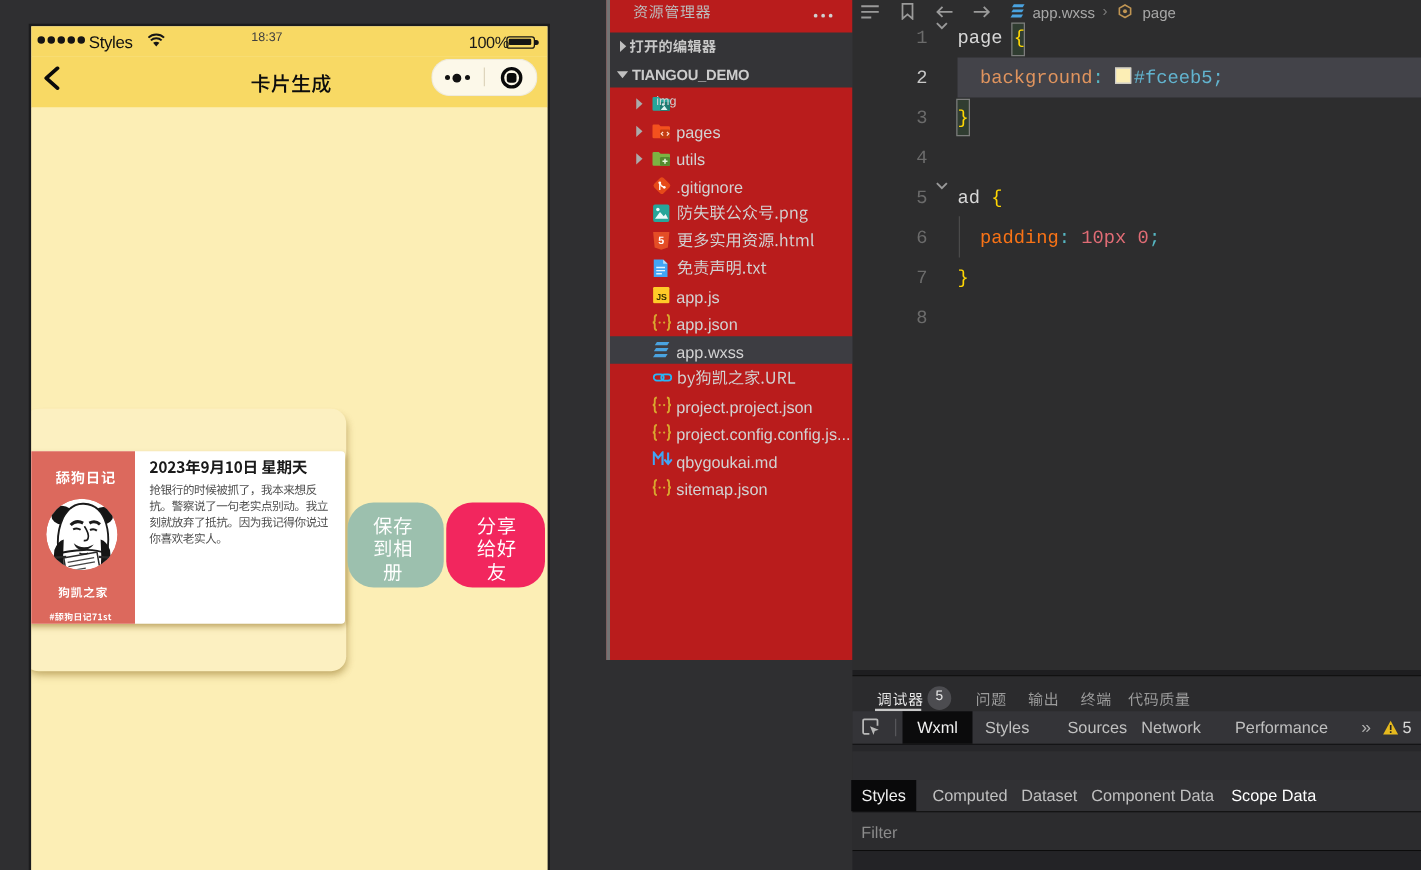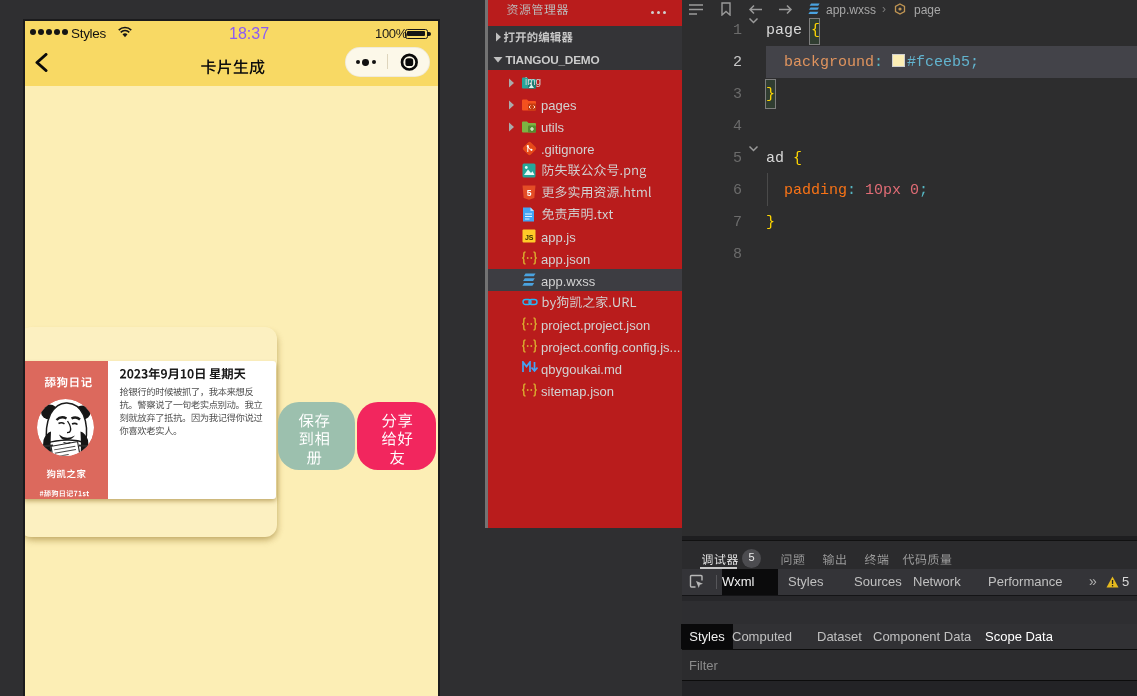--- a/index.html
+++ b/index.html
@@ -25,21 +25,21 @@
       <span style="position:absolute;left:12.9px;top:7.5px;width:6.6px;height:6.6px;border-radius:50%;background:#151515"></span>
       <span style="position:absolute;left:20.9px;top:7.5px;width:6.6px;height:6.6px;border-radius:50%;background:#151515"></span>
       <span style="position:absolute;left:28.9px;top:7.5px;width:6.6px;height:6.6px;border-radius:50%;background:#151515"></span>
       <span style="position:absolute;left:36.9px;top:7.5px;width:6.6px;height:6.6px;border-radius:50%;background:#151515"></span>
 <div class="ab" style="left:46px;top:4.5px;font-size:13.5px;color:#111;letter-spacing:-0.3px">Styles</div>
 <svg class="ab" style="left:93px;top:5px" width="14" height="13" viewBox="0 0 15 13">
 <path d="M7.5 11.6 L4.8 8.4 A4.6 4.6 0 0 1 10.2 8.4 Z" fill="#151515"></path>
 <path d="M2.9 6.3 A6.6 6.6 0 0 1 12.1 6.3" stroke="#151515" stroke-width="1.7" fill="none"></path>
 <path d="M0.8 3.9 A9.6 9.6 0 0 1 14.2 3.9" stroke="#151515" stroke-width="1.7" fill="none"></path>
 </svg>
-<div class="ab" style="left:204px;top:4px;font-size:16px;color:#8b5cf6">18:37</div>
+<div class="ab" style="left:176px;top:4px;font-size:10px;color:#404040">18:37</div>
 <div class="ab" style="left:350px;top:4.5px;font-size:13px;color:#1a1a1a;letter-spacing:-0.3px">100%</div>
 <div class="ab" style="left:379.5px;top:7.6px;width:23px;height:10px;border:1.6px solid #151515;border-radius:2.5px"></div>
 <div class="ab" style="left:382px;top:10.1px;width:18px;height:5px;background:#151515;border-radius:1px"></div>
 <div class="ab" style="left:403.2px;top:10.6px;width:2.6px;height:4px;background:#151515;border-radius:0 2px 2px 0"></div>
 <svg class="ab" style="left:9px;top:32px" width="15" height="19" viewBox="0 0 15 19">
         <polyline points="12,1.5 3,9.5 12,17.5" stroke="#0a0a0a" stroke-width="3" fill="none" stroke-linecap="round" stroke-linejoin="round"></polyline>
       </svg>
 <svg style="position:absolute;left:174.6px;top:35.5px;width:66.3px;height:21.1px;overflow:visible;" viewBox="0 0 66.3 21.1">
         <path fill="#0d0d0d" d="M7.3 2.4V8.2H1.2V9.7H7.3V17.3H8.9V12.4C10.6 13.1 13.0 14.2 14.2 14.8L15.0 13.5C13.8 12.8 11.3 11.9 9.7 11.3L8.9 12.4V9.7H15.7V8.2H8.9V6.0H14.1V4.5H8.9V2.4Z M19.4 2.8V8.2C19.4 11.0 19.2 13.9 17.2 16.1C17.5 16.4 18.1 17.0 18.3 17.4C19.8 15.8 20.4 13.9 20.7 12.0H27.2V17.3H28.9V10.4H20.9C21.0 9.7 21.0 8.9 21.0 8.2V8.1H31.1V6.5H26.9V2.5H25.3V6.5H21.0V2.8Z M36.5 2.7C35.9 4.9 34.8 7.1 33.5 8.5C33.9 8.7 34.6 9.2 34.9 9.4C35.5 8.8 36.0 7.9 36.5 6.9H40.1V10.2H35.5V11.6H40.1V15.3H33.7V16.8H48.1V15.3H41.7V11.6H46.7V10.2H41.7V6.9H47.3V5.5H41.7V2.4H40.1V5.5H37.2C37.5 4.7 37.8 3.9 38.0 3.0Z M57.5 2.5C57.5 3.3 57.6 4.2 57.6 5.0H51.0V9.6C51.0 11.7 50.8 14.5 49.5 16.4C49.9 16.6 50.6 17.1 50.8 17.4C52.3 15.4 52.5 12.2 52.5 9.8H55.1C55.1 12.3 55.0 13.2 54.8 13.4C54.7 13.6 54.5 13.6 54.3 13.6C54.0 13.6 53.4 13.6 52.7 13.5C53.0 13.9 53.1 14.5 53.1 15.0C53.9 15.0 54.6 15.0 55.0 14.9C55.5 14.9 55.8 14.8 56.1 14.4C56.4 14.0 56.5 12.6 56.6 9.1C56.6 8.9 56.6 8.4 56.6 8.4H52.5V6.5H57.7C57.9 9.0 58.3 11.3 58.9 13.2C57.9 14.3 56.7 15.3 55.3 16.0C55.7 16.3 56.2 16.9 56.4 17.2C57.6 16.6 58.6 15.7 59.5 14.8C60.2 16.3 61.2 17.2 62.3 17.2C63.7 17.2 64.2 16.4 64.5 13.6C64.1 13.4 63.5 13.1 63.2 12.7C63.1 14.8 62.9 15.6 62.5 15.6C61.8 15.6 61.1 14.8 60.6 13.4C61.8 11.9 62.7 10.0 63.4 8.0L61.9 7.6C61.4 9.1 60.8 10.4 60.1 11.6C59.7 10.2 59.4 8.4 59.3 6.5H64.3V5.0H62.7L63.4 4.2C62.8 3.6 61.6 2.9 60.7 2.4L59.8 3.3C60.6 3.8 61.7 4.5 62.3 5.0H59.2C59.1 4.2 59.1 3.3 59.1 2.5Z"></path>
       </svg>
@@ -330,39 +330,39 @@
     <svg style="position:absolute;left:220.0px;top:11.5px;width:51.5px;height:15.8px;overflow:visible;" viewBox="0 0 51.5 15.8">
       <path fill="#9b9b9b" d="M9.0 2.6C9.7 3.2 10.6 4.0 11.0 4.5L11.7 4.1C11.3 3.5 10.4 2.7 9.7 2.1ZM7.0 2.0C7.1 3.3 7.2 4.5 7.3 5.6L4.3 6.0L4.5 6.8L7.4 6.5C7.8 10.2 8.8 12.8 10.8 12.9C11.4 12.9 11.9 12.3 12.2 10.2C12.0 10.2 11.6 9.9 11.4 9.8C11.3 11.1 11.1 11.9 10.7 11.8C9.5 11.7 8.7 9.6 8.3 6.4L11.9 5.9L11.8 5.1L8.2 5.5C8.0 4.4 8.0 3.3 7.9 2.0ZM4.2 2.0C3.4 3.9 2.1 5.7 0.7 6.9C0.9 7.1 1.1 7.6 1.2 7.8C1.8 7.3 2.3 6.7 2.8 6.0V12.9H3.8V4.7C4.3 3.9 4.7 3.1 5.1 2.3Z M17.9 9.5V10.3H22.5V9.5ZM18.8 4.2C18.8 5.3 18.6 6.9 18.4 7.9H18.7L23.3 7.9C23.1 10.5 22.8 11.6 22.5 11.9C22.4 12.0 22.3 12.1 22.0 12.1C21.8 12.1 21.3 12.1 20.7 12.0C20.9 12.2 20.9 12.6 21.0 12.8C21.5 12.9 22.1 12.9 22.4 12.8C22.8 12.8 23.0 12.7 23.2 12.5C23.7 12.0 23.9 10.8 24.2 7.5C24.2 7.4 24.2 7.1 24.2 7.1H22.7C22.9 5.7 23.1 3.9 23.2 2.6L22.6 2.5L22.4 2.6H18.3V3.4H22.3C22.2 4.5 22.0 5.9 21.9 7.1H19.4C19.5 6.3 19.6 5.1 19.7 4.2ZM13.6 2.5V3.3H15.0C14.7 5.2 14.2 6.9 13.3 8.0C13.4 8.3 13.6 8.8 13.7 9.0C13.9 8.7 14.2 8.4 14.3 8.0V12.4H15.1V11.4H17.3V6.2H15.1C15.4 5.3 15.7 4.3 15.9 3.3H17.7V2.5ZM15.1 7.0H16.5V10.6H15.1Z M32.6 11.1C33.8 11.6 35.3 12.3 36.1 12.8L36.8 12.2C35.9 11.7 34.4 11.0 33.2 10.6ZM32.0 7.8V8.9C32.0 9.8 31.7 11.2 28.0 12.2C28.2 12.4 28.5 12.7 28.6 12.9C32.5 11.8 32.9 10.1 32.9 8.9V7.8ZM28.9 6.4V10.6H29.8V7.3H35.0V10.6H35.9V6.4H32.5L32.7 5.3H36.9V4.5H32.7L32.9 3.1C34.1 3.0 35.2 2.9 36.1 2.6L35.4 1.9C33.5 2.4 30.0 2.6 27.1 2.8V6.1C27.1 7.9 27.0 10.5 25.9 12.3C26.1 12.4 26.5 12.6 26.7 12.8C27.9 10.9 28.0 8.1 28.0 6.1V5.3H31.8L31.6 6.4ZM31.8 4.5H28.0V3.5C29.3 3.5 30.6 3.4 31.9 3.2Z M41.0 4.0H46.9V4.6H41.0ZM41.0 2.8H46.9V3.4H41.0ZM40.1 2.3V5.2H47.8V2.3ZM38.6 5.7V6.4H49.3V5.7ZM40.7 8.7H43.5V9.4H40.7ZM44.4 8.7H47.3V9.4H44.4ZM40.7 7.5H43.5V8.1H40.7ZM44.4 7.5H47.3V8.1H44.4ZM38.5 11.9V12.6H49.4V11.9H44.4V11.2H48.4V10.6H44.4V9.9H48.2V6.9H39.9V9.9H43.5V10.6H39.5V11.2H43.5V11.9Z"></path>
     </svg>
     <div class="ab" style="left:0;top:29px;width:455px;height:26px;background:#343438"></div>
     <svg class="ab" style="left:7px;top:34px" width="16" height="16" viewBox="0 0 16 16">
 <path d="M13 6.5 V2.5 Q13 1.5 12 1.5 H2.5 Q1.5 1.5 1.5 2.5 V12 Q1.5 13 2.5 13 H6.5" stroke="#b8b8b8" stroke-width="1.4" fill="none"></path>
 <path d="M7 7 L14 9.8 L10.8 10.8 L9.8 14 Z" fill="#b8b8b8"></path>
     </svg>
     <div class="ab" style="left:34px;top:35px;width:1px;height:14px;background:#56565a"></div>
     <div class="ab" style="left:40px;top:29px;width:56px;height:26px;background:#0b0b0c"></div>
-    <div class="ab" style="left:40px;top:34px;width:56px;font-size:13px;color:#f2f2f2">Wxml</div>
+    <div class="ab" style="left:40px;top:34px;width:56px;text-align:center;font-size:13px;color:#f2f2f2">Wxml</div>
     <div class="ab" style="left:106px;top:34px;font-size:13px;color:#c0c0c0">Styles</div>
     <div class="ab" style="left:172px;top:34px;font-size:13px;color:#c0c0c0">Sources</div>
     <div class="ab" style="left:231px;top:34px;font-size:13px;color:#c0c0c0">Network</div>
     <div class="ab" style="left:306px;top:34px;font-size:13px;color:#c0c0c0">Performance</div>
     <div class="ab" style="left:407px;top:33px;font-size:14px;color:#b0b0b0">»</div>
     <svg class="ab" style="left:424px;top:36px" width="13" height="12" viewBox="0 0 13 12">
       <path d="M6.5 0.5 L12.5 11.5 H0.5 Z" fill="#e5b91e"></path>
       <rect x="5.9" y="4" width="1.3" height="4" fill="#222"></rect>
       <rect x="5.9" y="9" width="1.3" height="1.4" fill="#222"></rect>
     </svg>
     <div class="ab" style="left:440px;top:34px;font-size:13px;color:#d8d8d8">5</div>
     <div class="ab" style="left:0;top:55px;width:455px;height:1px;background:#141416"></div>
     <div class="ab" style="left:0;top:56px;width:455px;height:5px;background:#27272a"></div>
     <div class="ab" style="left:0;top:61px;width:455px;height:23px;background:#2e2e31"></div>
     <div class="ab" style="left:0;top:84px;width:455px;height:25px;background:#313134"></div>
     <div class="ab" style="left:-1px;top:84px;width:52px;height:25px;background:#09090a"></div>
     <div class="ab" style="left:-1px;top:89px;width:52px;text-align:center;font-size:13px;color:#f0f0f0">Styles</div>
-    <div class="ab" style="left:50px;top:89px;font-size:13px;color:#c0c0c0">Computed</div>
+    <div class="ab" style="left:64px;top:89px;font-size:13px;color:#c0c0c0">Computed</div>
     <div class="ab" style="left:135px;top:89px;font-size:13px;color:#c0c0c0">Dataset</div>
     <div class="ab" style="left:191px;top:89px;font-size:13px;color:#c0c0c0">Component Data</div>
     <div class="ab" style="left:303px;top:89px;font-size:13px;color:#ffffff">Scope Data</div>
     <div class="ab" style="left:0;top:109px;width:455px;height:1px;background:#0c0c0c"></div>
     <div class="ab" style="left:0;top:110px;width:455px;height:30px;background:#2c2c2e"></div>
     <div class="ab" style="left:7px;top:118px;font-size:13px;color:#8b8b8b">Filter</div>
     <div class="ab" style="left:0;top:140px;width:455px;height:1px;background:#0c0c0c"></div>
     <div class="ab" style="left:0;top:141px;width:455px;height:15px;background:#232326"></div>
   </div>
 </body></html>

